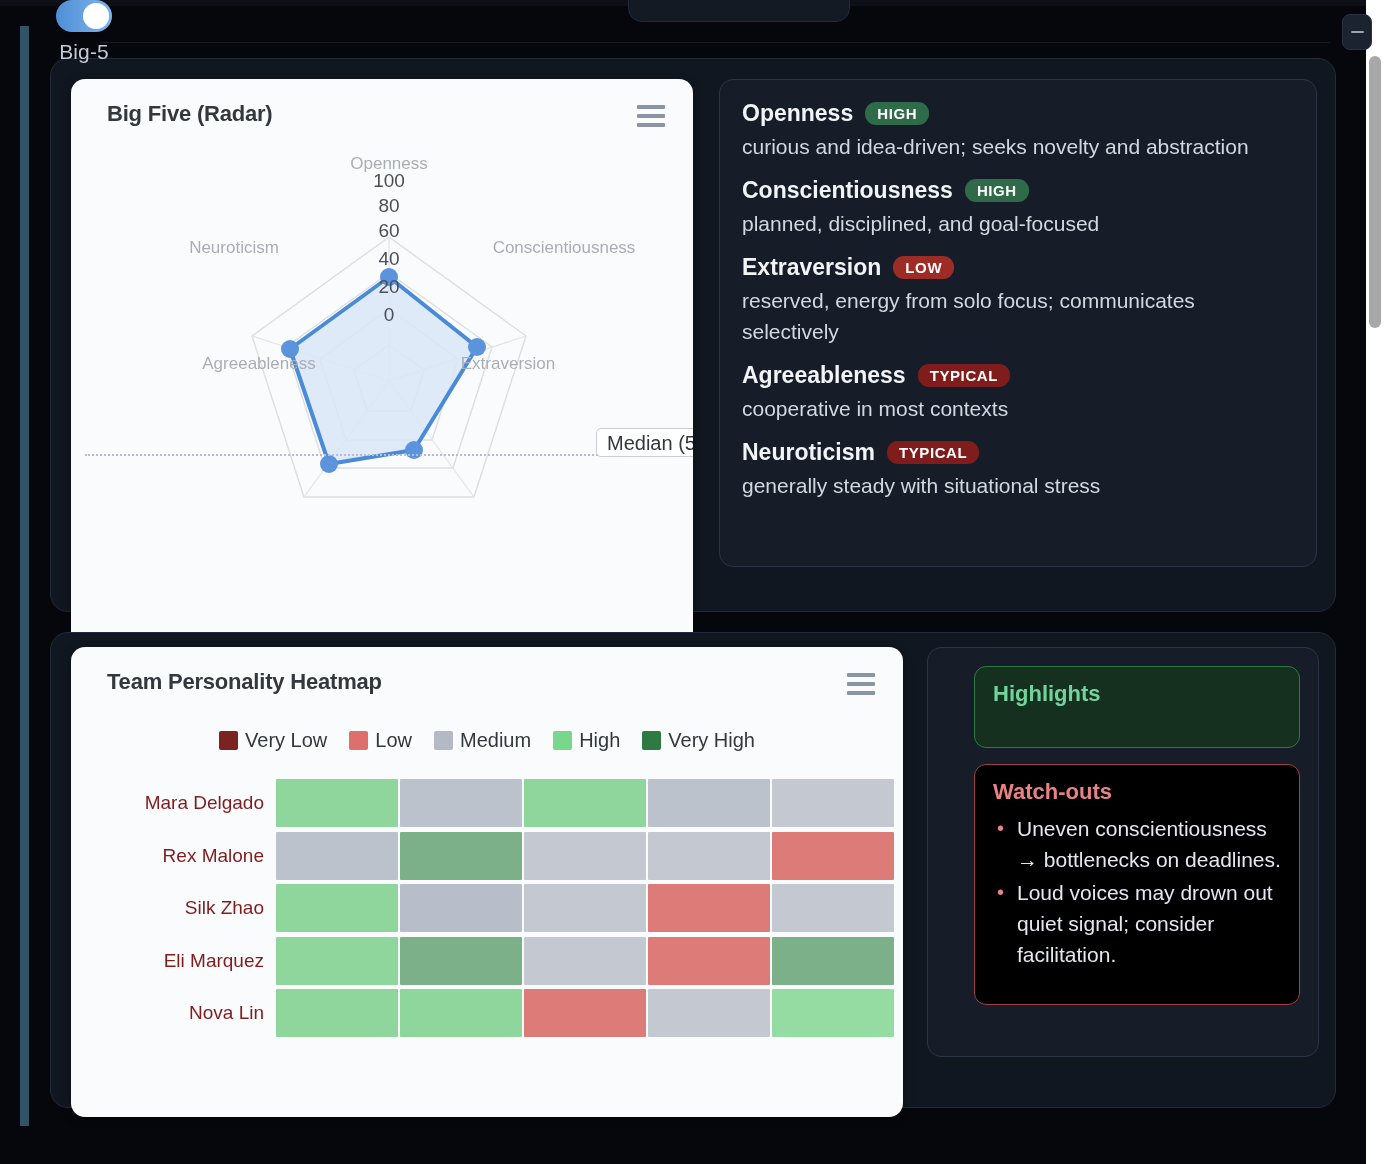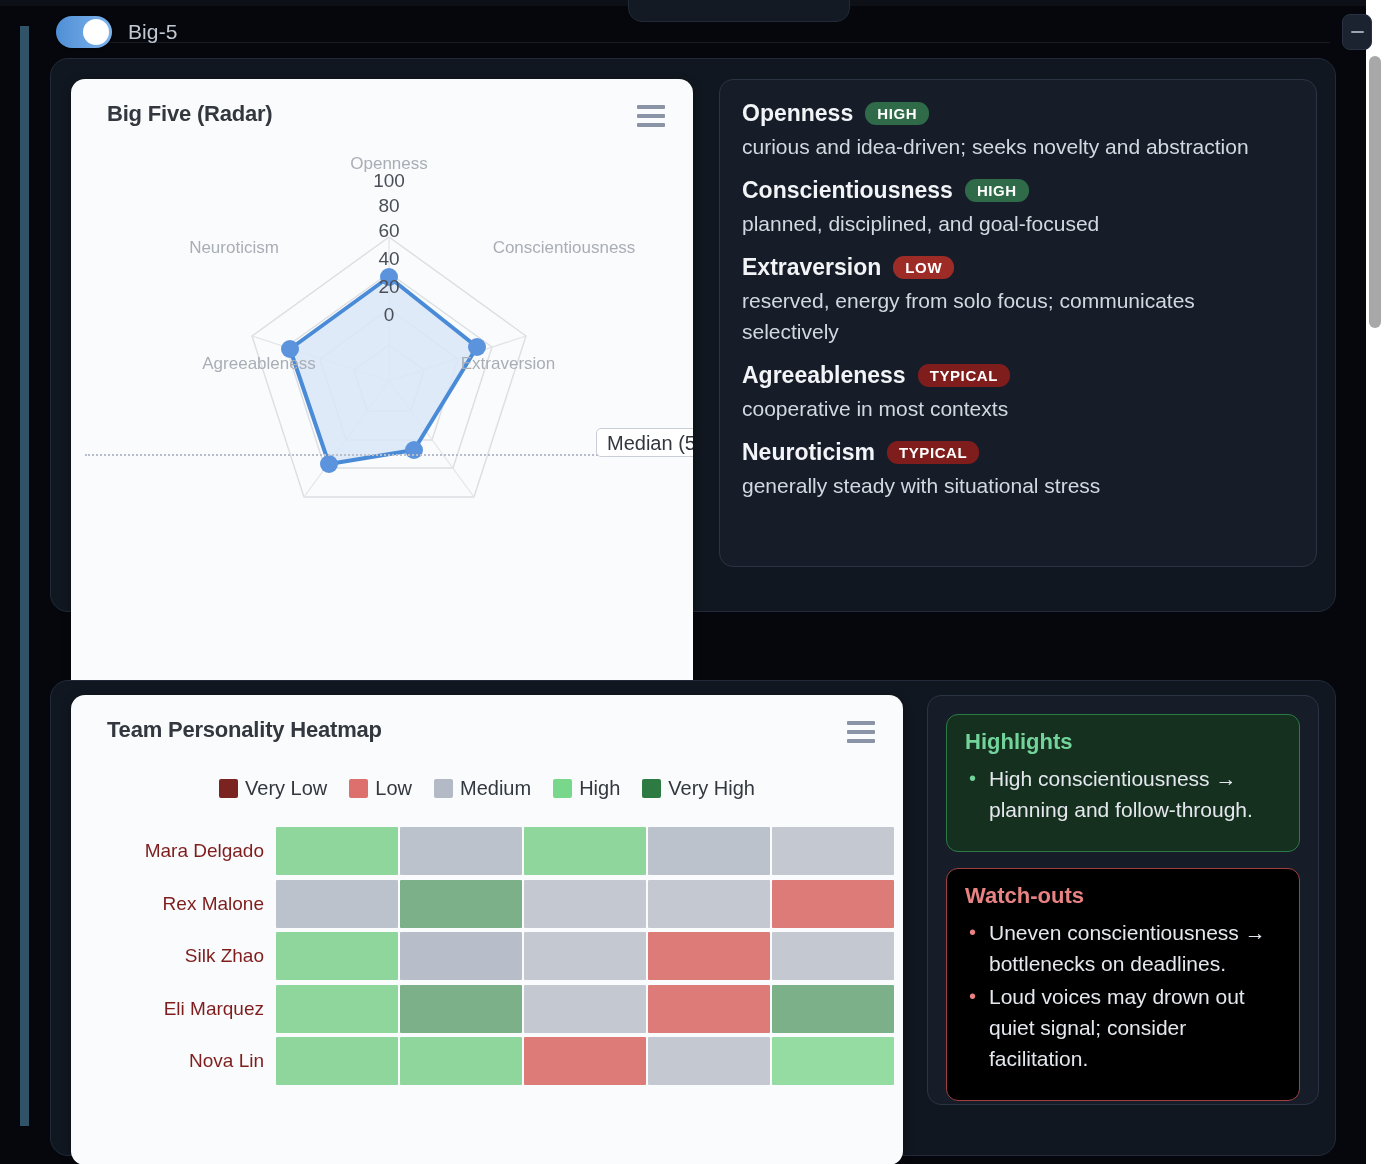--- a/index.html
+++ b/index.html
@@ -37,25 +37,26 @@
     position: absolute;
     left: 0; top: 0;
     width: 1384px; height: 6px;
     background: #0d1117;
   }
 
   
   .toggle-row {
     position: absolute;
     left: 56px;
-    top: 16px;
+    top: 0;
     display: flex;
     align-items: center;
-    gap: 16px;
+    gap: 8px;
     z-index: 6;
+    flex-direction: column;
   }
   .switch {
     width: 56px; height: 32px;
     border-radius: 16px;
     background: linear-gradient(90deg,#4f8fd6 0%,#7fb4ec 100%);
     position: relative;
     cursor: pointer;
     box-shadow: 0 1px 3px rgba(0,0,0,.5);
   }
   .switch .knob {
@@ -127,21 +128,21 @@
   }
 
   
   .panel {
     position: absolute;
     border: 1px solid #232b3a;
     border-radius: 18px;
     background: #111720;
   }
   #panel-top    { left: 50px; top: 58px;  width: 1286px; height: 554px; }
-  #panel-bottom { left: 50px; top: 680px; width: 1286px; height: 476px; }
+  #panel-bottom { left: 50px; top: 632px; width: 1286px; height: 476px; }
 
   
   .chart-card {
     position: absolute;
     background: #fafbfc;
     border-radius: 14px;
     box-shadow: 0 2px 10px rgba(0,0,0,.35);
     overflow: hidden;
   }
   #card-radar   { left: 20px; top: 20px; width: 622px; height: 630px; }
@@ -303,22 +304,23 @@
     position: absolute;
     left: 876px; top: 14px;
     width: 392px; height: 410px;
     border: 1px solid #2b3444;
     border-radius: 14px;
     background: #161d29;
     padding: 18px;
   }
   .insight-box {
     border-radius: 12px;
-    padding: 14px 18px 24px 18px;
+    padding: 14px 18px 32px 18px;
     margin-bottom: 16px;
+    margin-left: 28px;
   }
   .insight-box.good {
     background: #16301f;
     border: 1px solid #2b7a46;
   }
   .insight-box.warn {
     background: #000000;
     border: 1px solid #a04040;
   }
   .insight-title {
@@ -553,23 +555,20 @@
                 <div class="heat-cell" title="Nova Lin / Neuroticism: High" style="background: rgb(149, 220, 163);"></div>
               </div>
             </div>
           </div>
       </div>
     </div>
 
     <div id="insights">
       <div class="insight-box good">
         <div class="insight-title">Highlights</div>
-        <ul class="insight-list" id="highlight-list">
-            <li>High conscientiousness → planning and follow-through.</li>
-          </ul>
       </div>
       <div class="insight-box warn">
         <div class="insight-title">Watch-outs</div>
         <ul class="insight-list" id="watchout-list">
             <li>Uneven conscientiousness → bottlenecks on deadlines.</li>
             <li>Loud voices may drown out quiet signal; consider facilitation.</li>
           </ul>
       </div>
     </div>
   </div>

